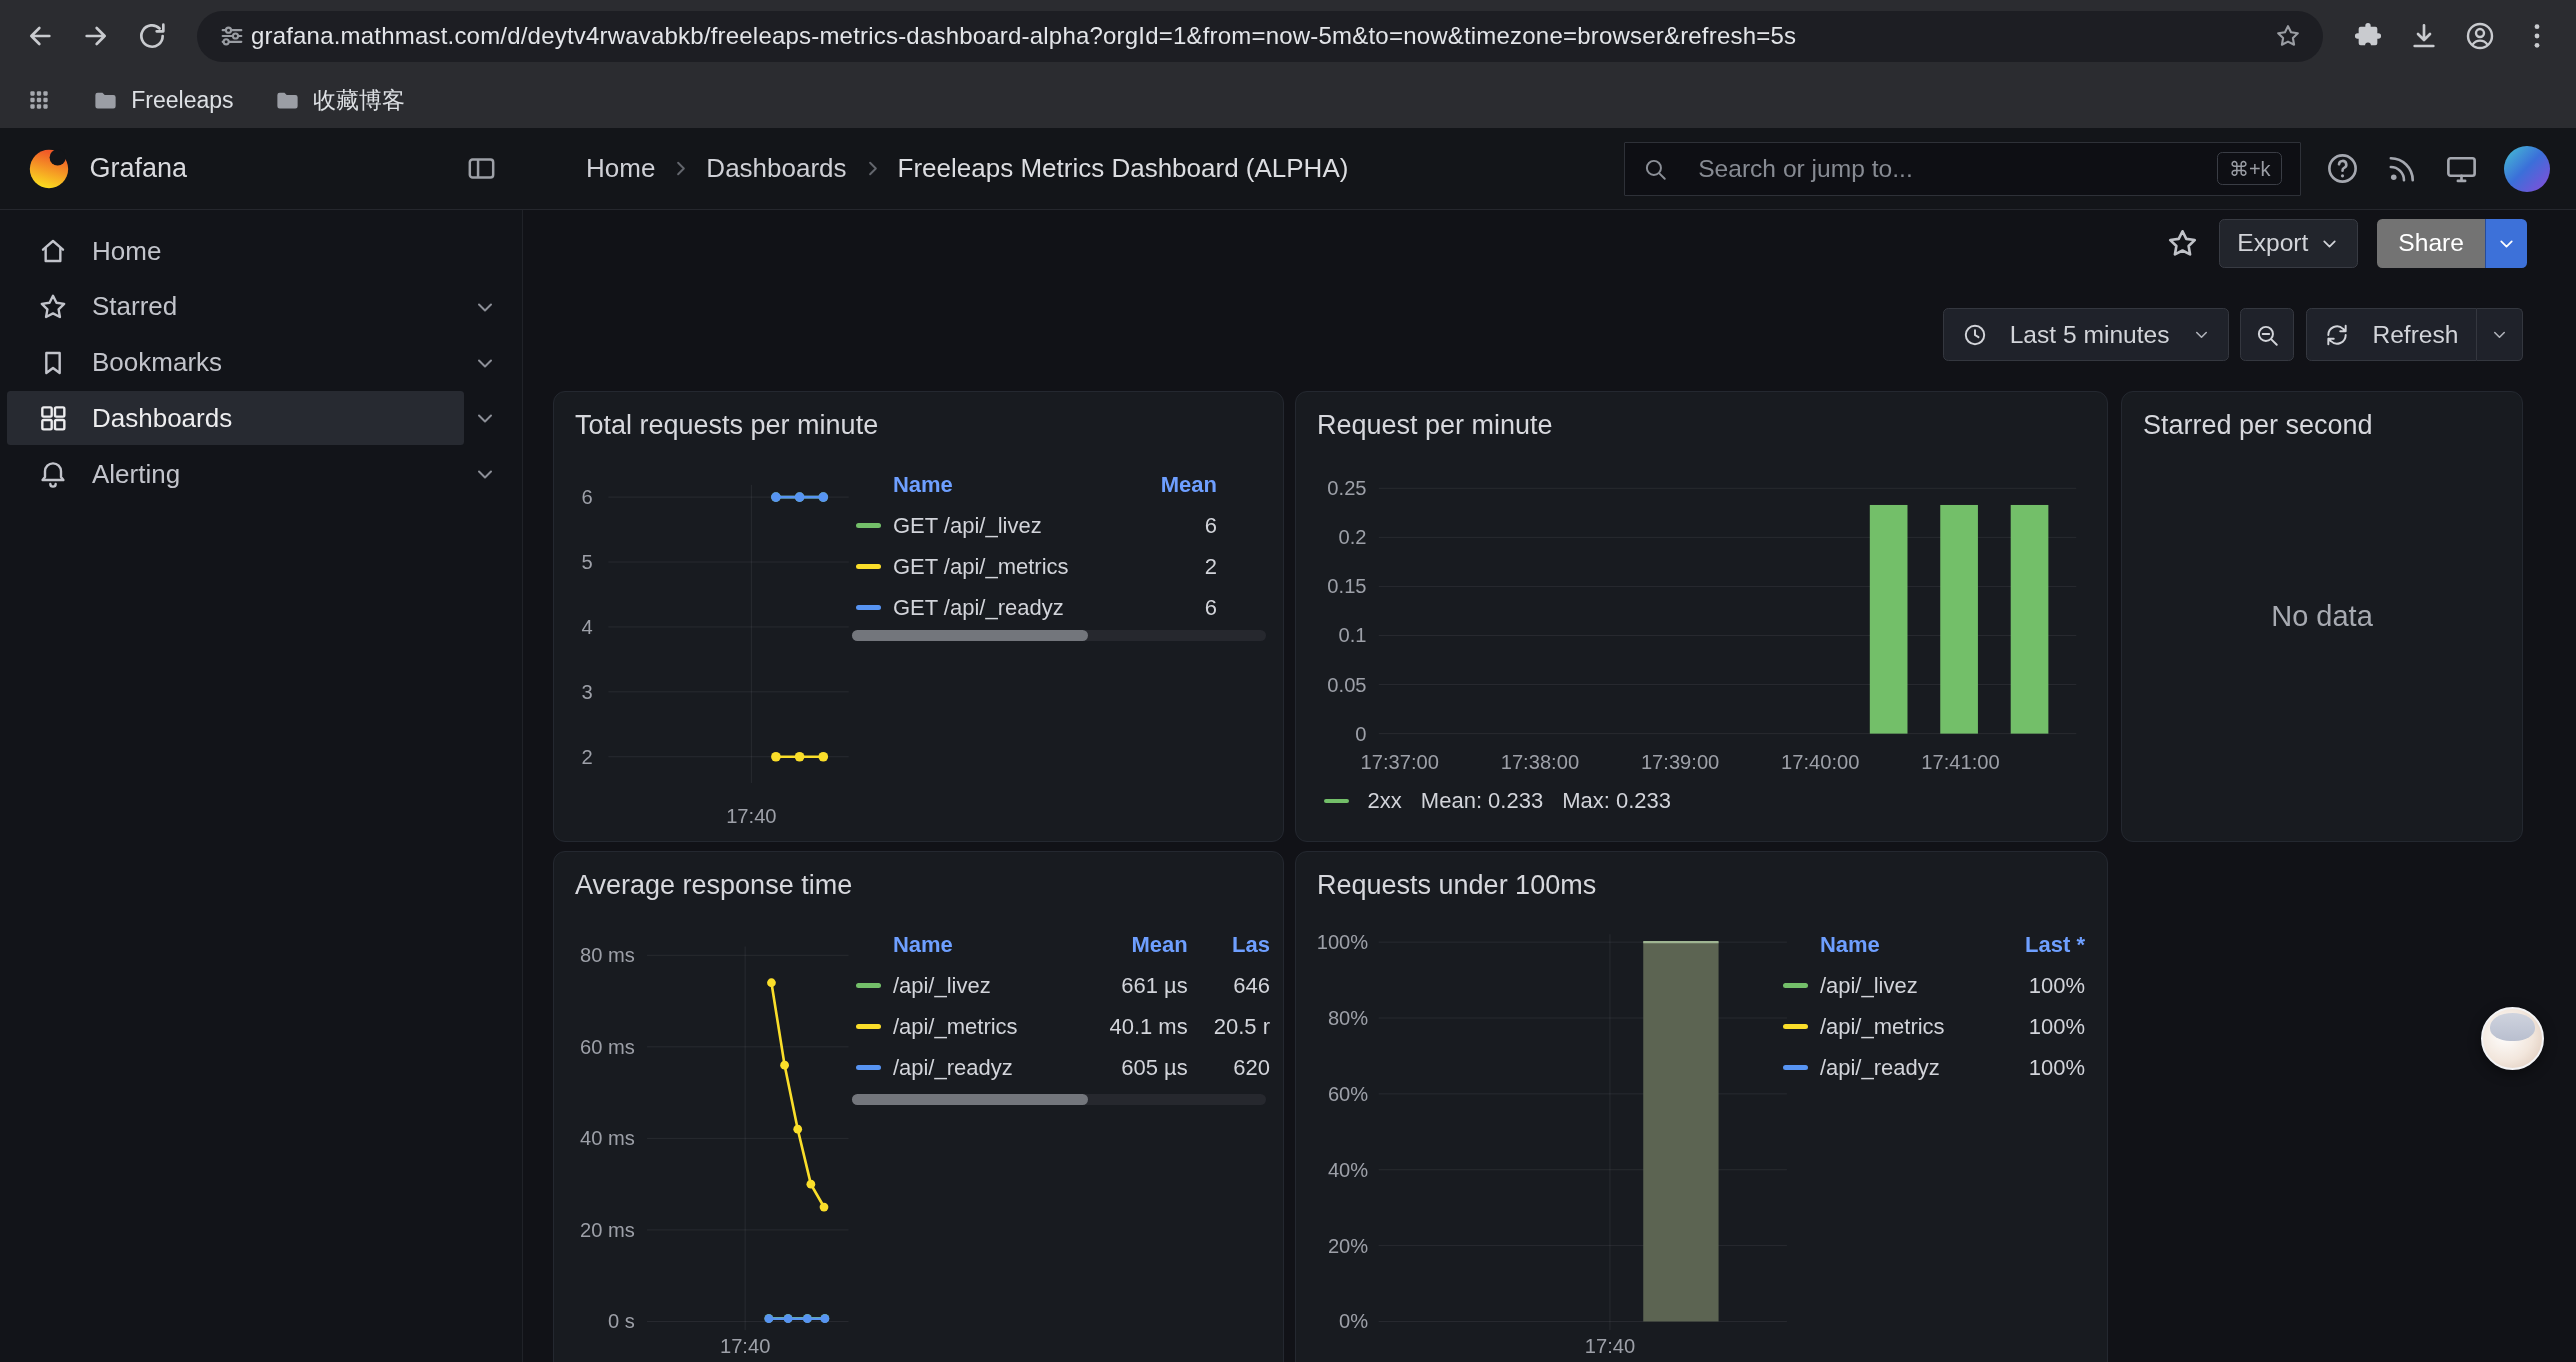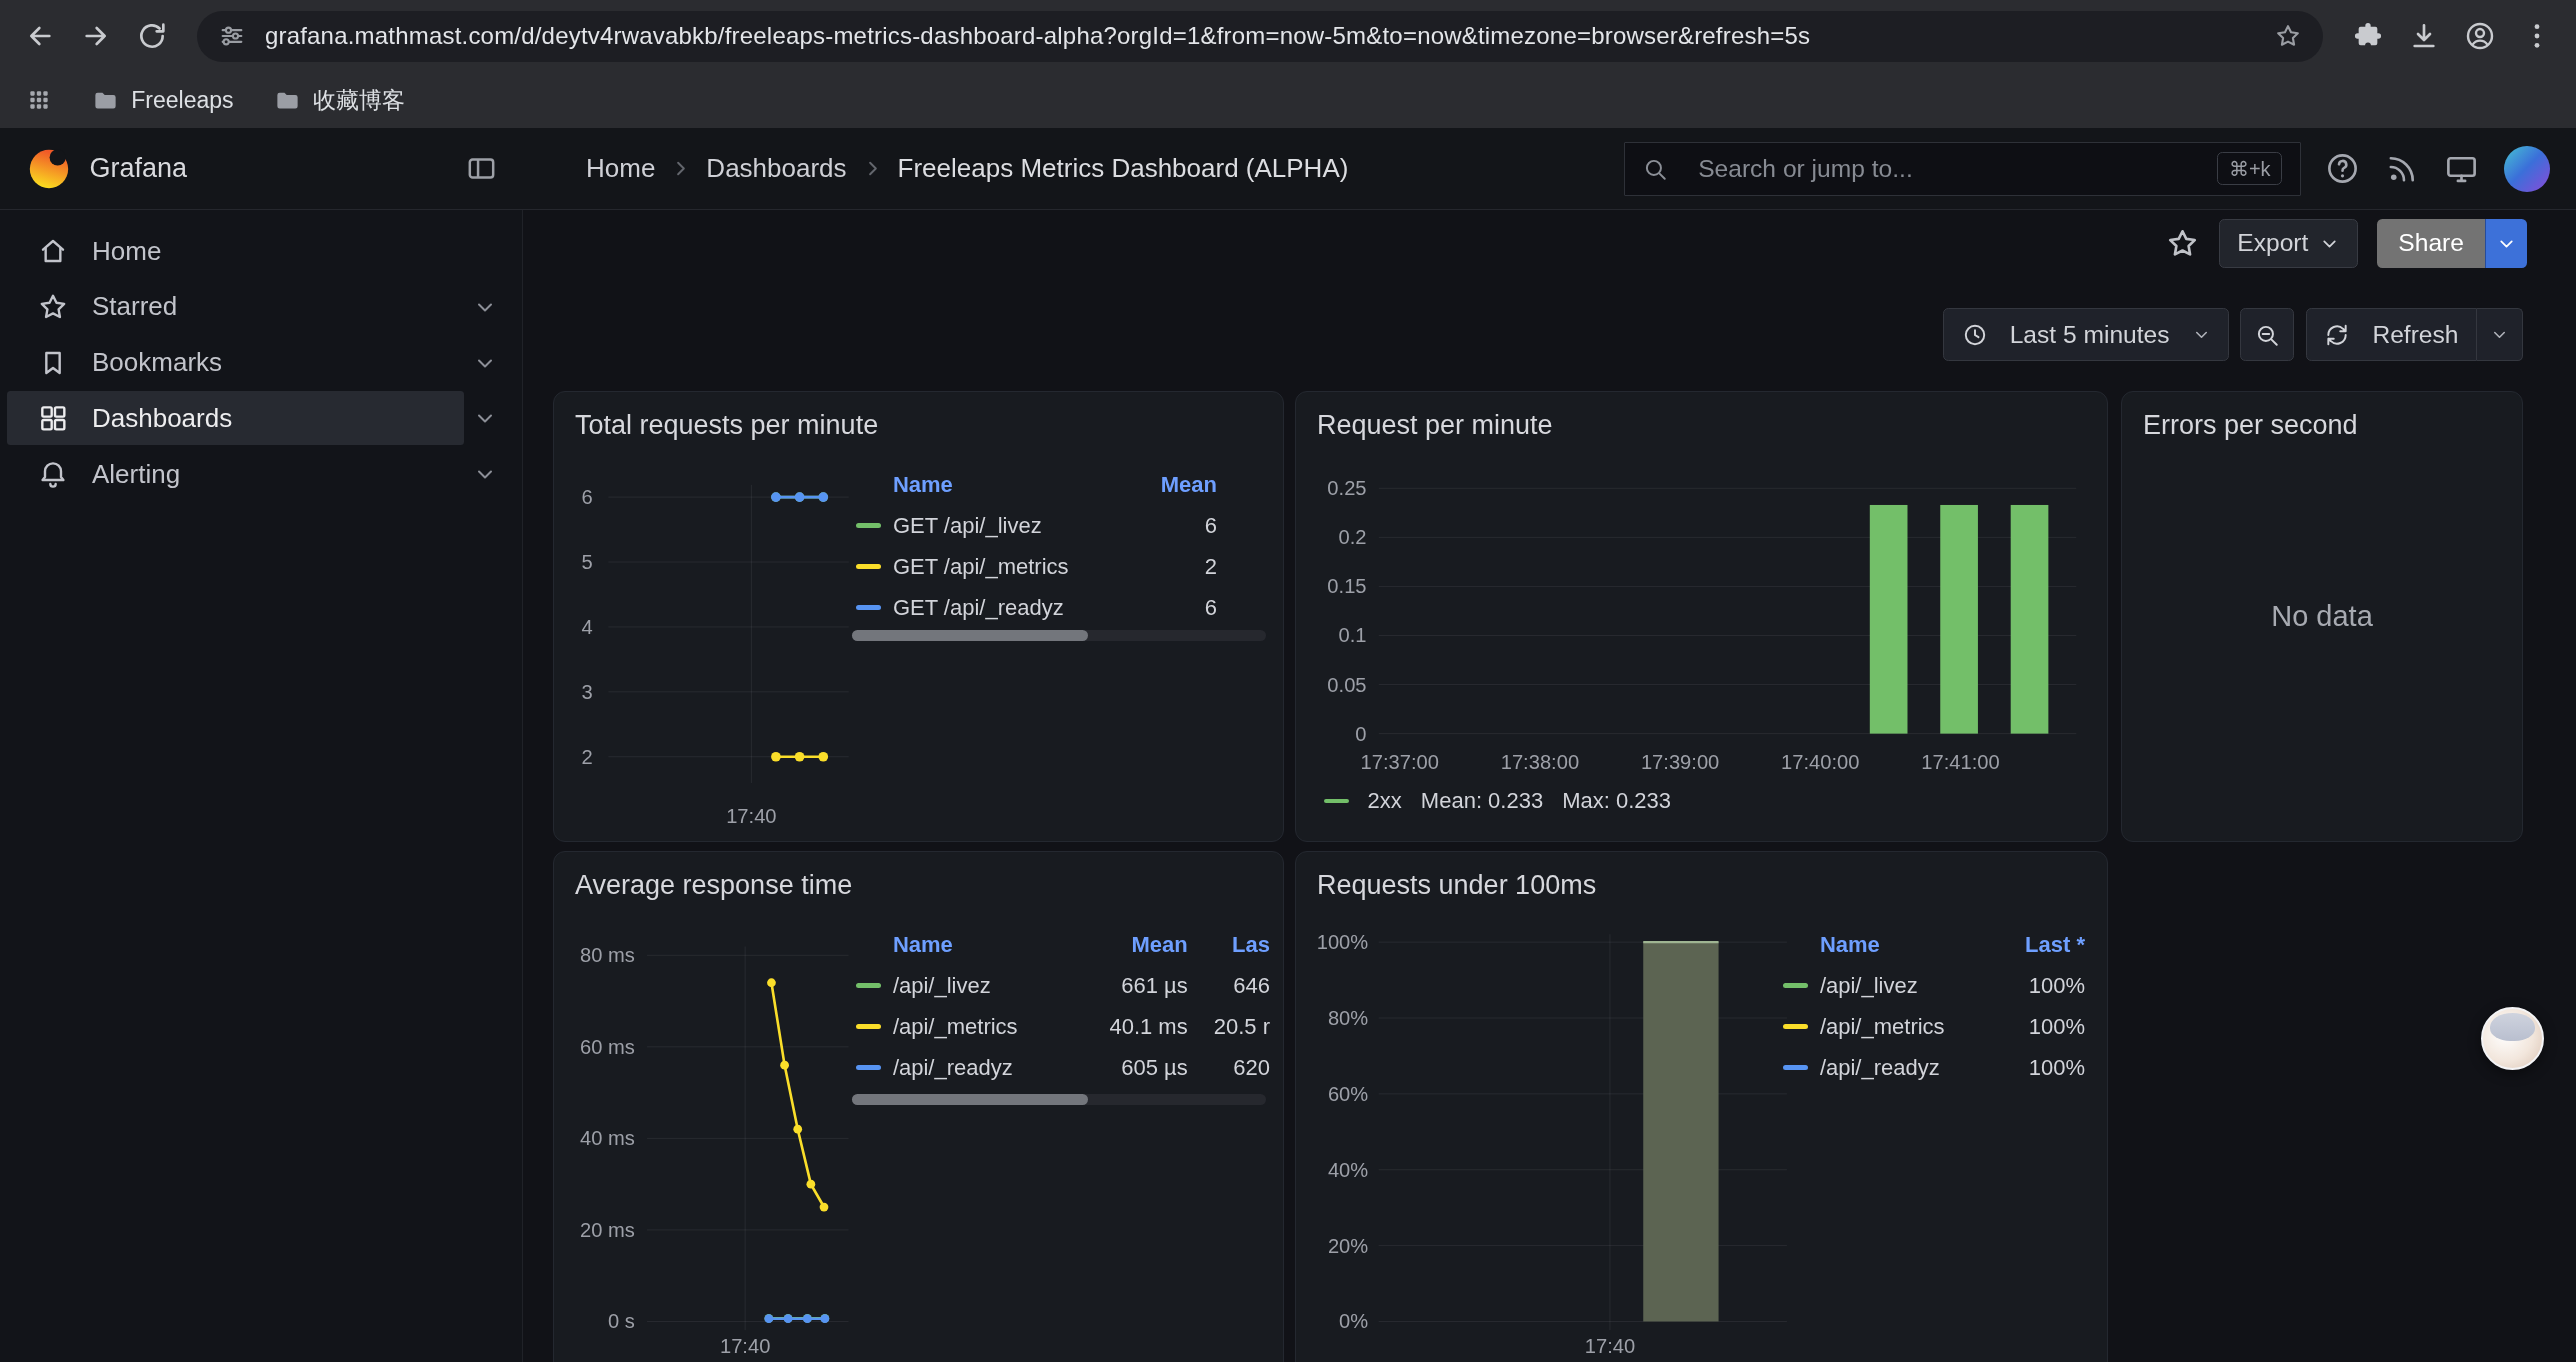--- a/index.html
+++ b/index.html
@@ -8,21 +8,21 @@
   svg{font-family:"Liberation Sans",sans-serif}
   .ic{display:block;flex:none}
 
   
   .chrome-toolbar{height:72px;background:#2b2c30;display:flex;align-items:center;padding:0 14px;gap:5.3px}
   .tb-btn{width:51px;height:51px;border-radius:50%;display:flex;align-items:center;justify-content:center;color:#c9cbcf}
   .tb-btn svg{width:32px;height:32px}
   .omnibox{flex:1;height:51px;background:#1d1e23;border-radius:25.4px;display:flex;align-items:center;
     padding:0 21px;margin:0 14px;color:#9a9da3}
   .omnibox svg{width:28px;height:28px}
-  .omnibox .url{flex:1;font-size:24px;color:#e3e5e9;margin:0 19px;white-space:nowrap;overflow:hidden;letter-spacing:0.2px}
+  .omnibox .url{flex:1;font-size:24px;color:#e3e5e9;margin:0 5px;white-space:nowrap;overflow:hidden;letter-spacing:0.2px}
   .chrome-bookmarks{height:56px;background:#2b2c30;display:flex;align-items:center;padding:0 26px;gap:40px}
   .bm-item{display:flex;align-items:center;gap:12.3px;color:#dde0e4;font-size:23px}
   .bm-item svg{width:27px;height:27px;color:#9b9ea5}
   .apps-ic{width:26px;height:26px;color:#a6a9af}
 
   
   .gf{height:1235px;display:flex;flex-direction:column;background:#111217}
   .topnav{height:82px;flex:none;display:flex;align-items:center;background:#131519;border-bottom:0.9px solid #25272d}
   .topnav-left{width:523px;flex:none;display:flex;align-items:center;gap:17.5px;padding:0 24.6px 0 26px}
   .brand{font-size:27px;color:#d9dade;font-weight:500;flex:1}
@@ -526,21 +526,21 @@
             </svg>
           <div class="p2-legend">
             <span class="lg-sw" style="background: rgb(115, 191, 105);"></span>
             <span>2xx</span>
             <span>Mean: 0.233</span>
             <span>Max: 0.233</span>
           </div>
         </section>
 
         <section class="panel" style="left:1598px;top:115px;width:402px;height:451px">
-          <h2 class="panel-title">Errors per second</h2>
+          <h2 class="panel-title">Starred per second</h2>
           <div class="no-data">No data</div>
         </section>
 
         <section class="panel" style="left:30px;top:575px;width:731px;height:535px">
           <h2 class="panel-title">Average response time</h2>
           <svg id="chart-resp" class="chart" style="left:0;top:70px" width="307" height="438" viewBox="0 0 350 500">
               <line x1="106" x2="336" y1="38" y2="38" stroke="rgba(204,204,220,0.10)"></line>
               <text x="92" y="46" fill="#9da0a8" font-size="23" text-anchor="end">80 ms</text>
               <line x1="106" x2="336" y1="142.5" y2="142.5" stroke="rgba(204,204,220,0.10)"></line>
               <text x="92" y="150.5" fill="#9da0a8" font-size="23" text-anchor="end">60 ms</text>

